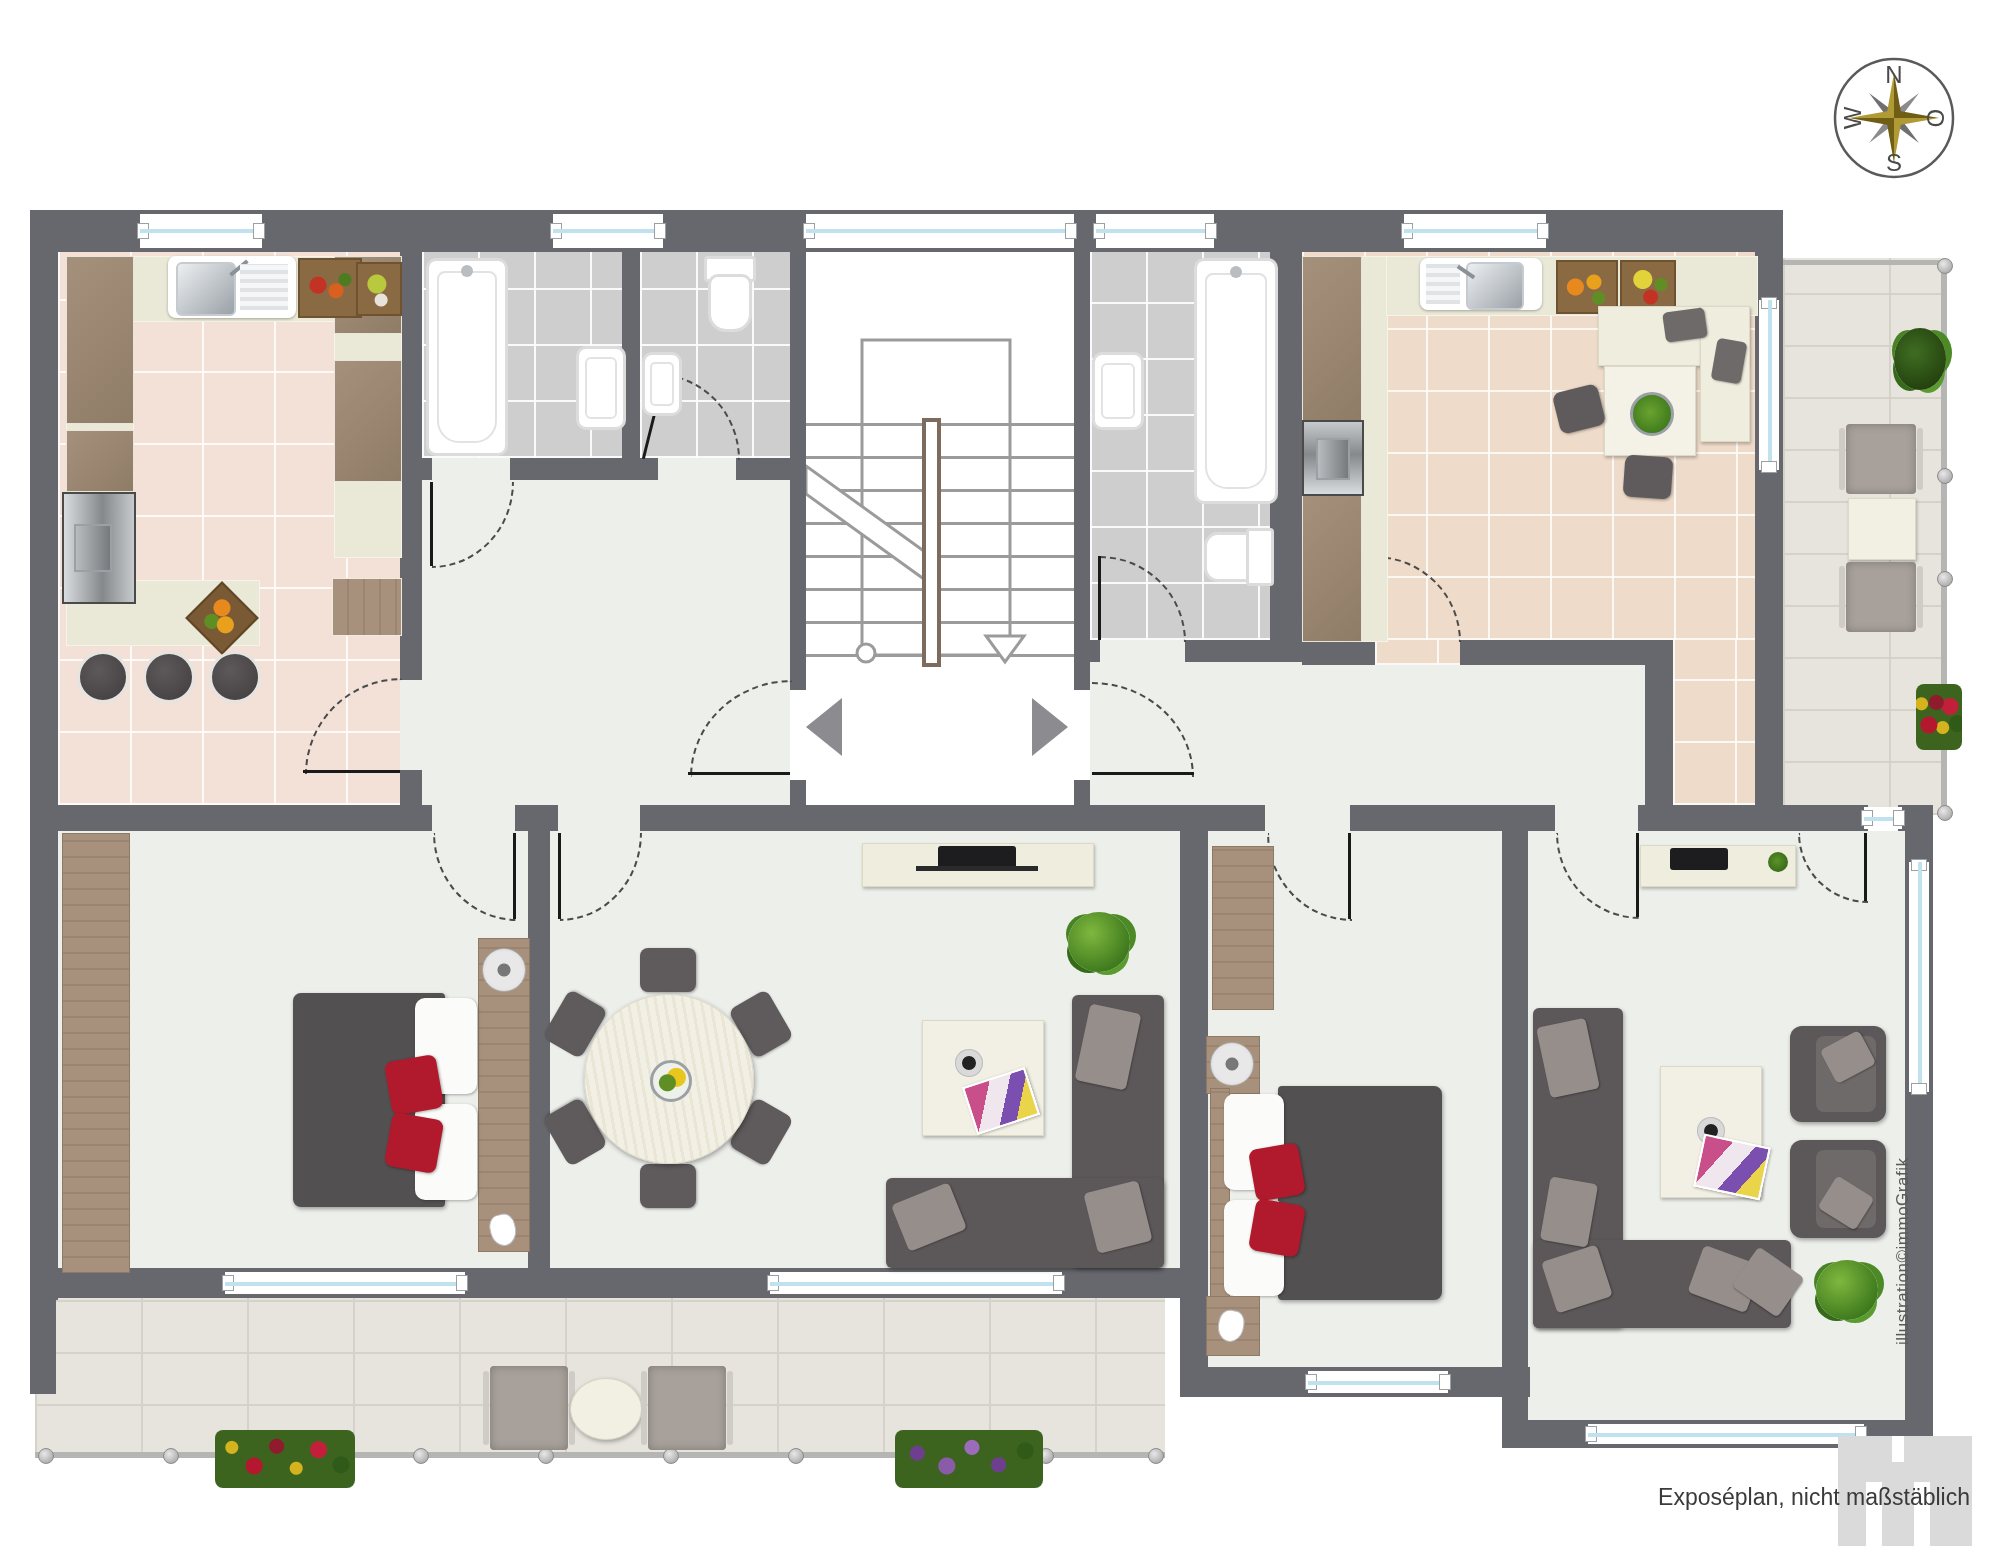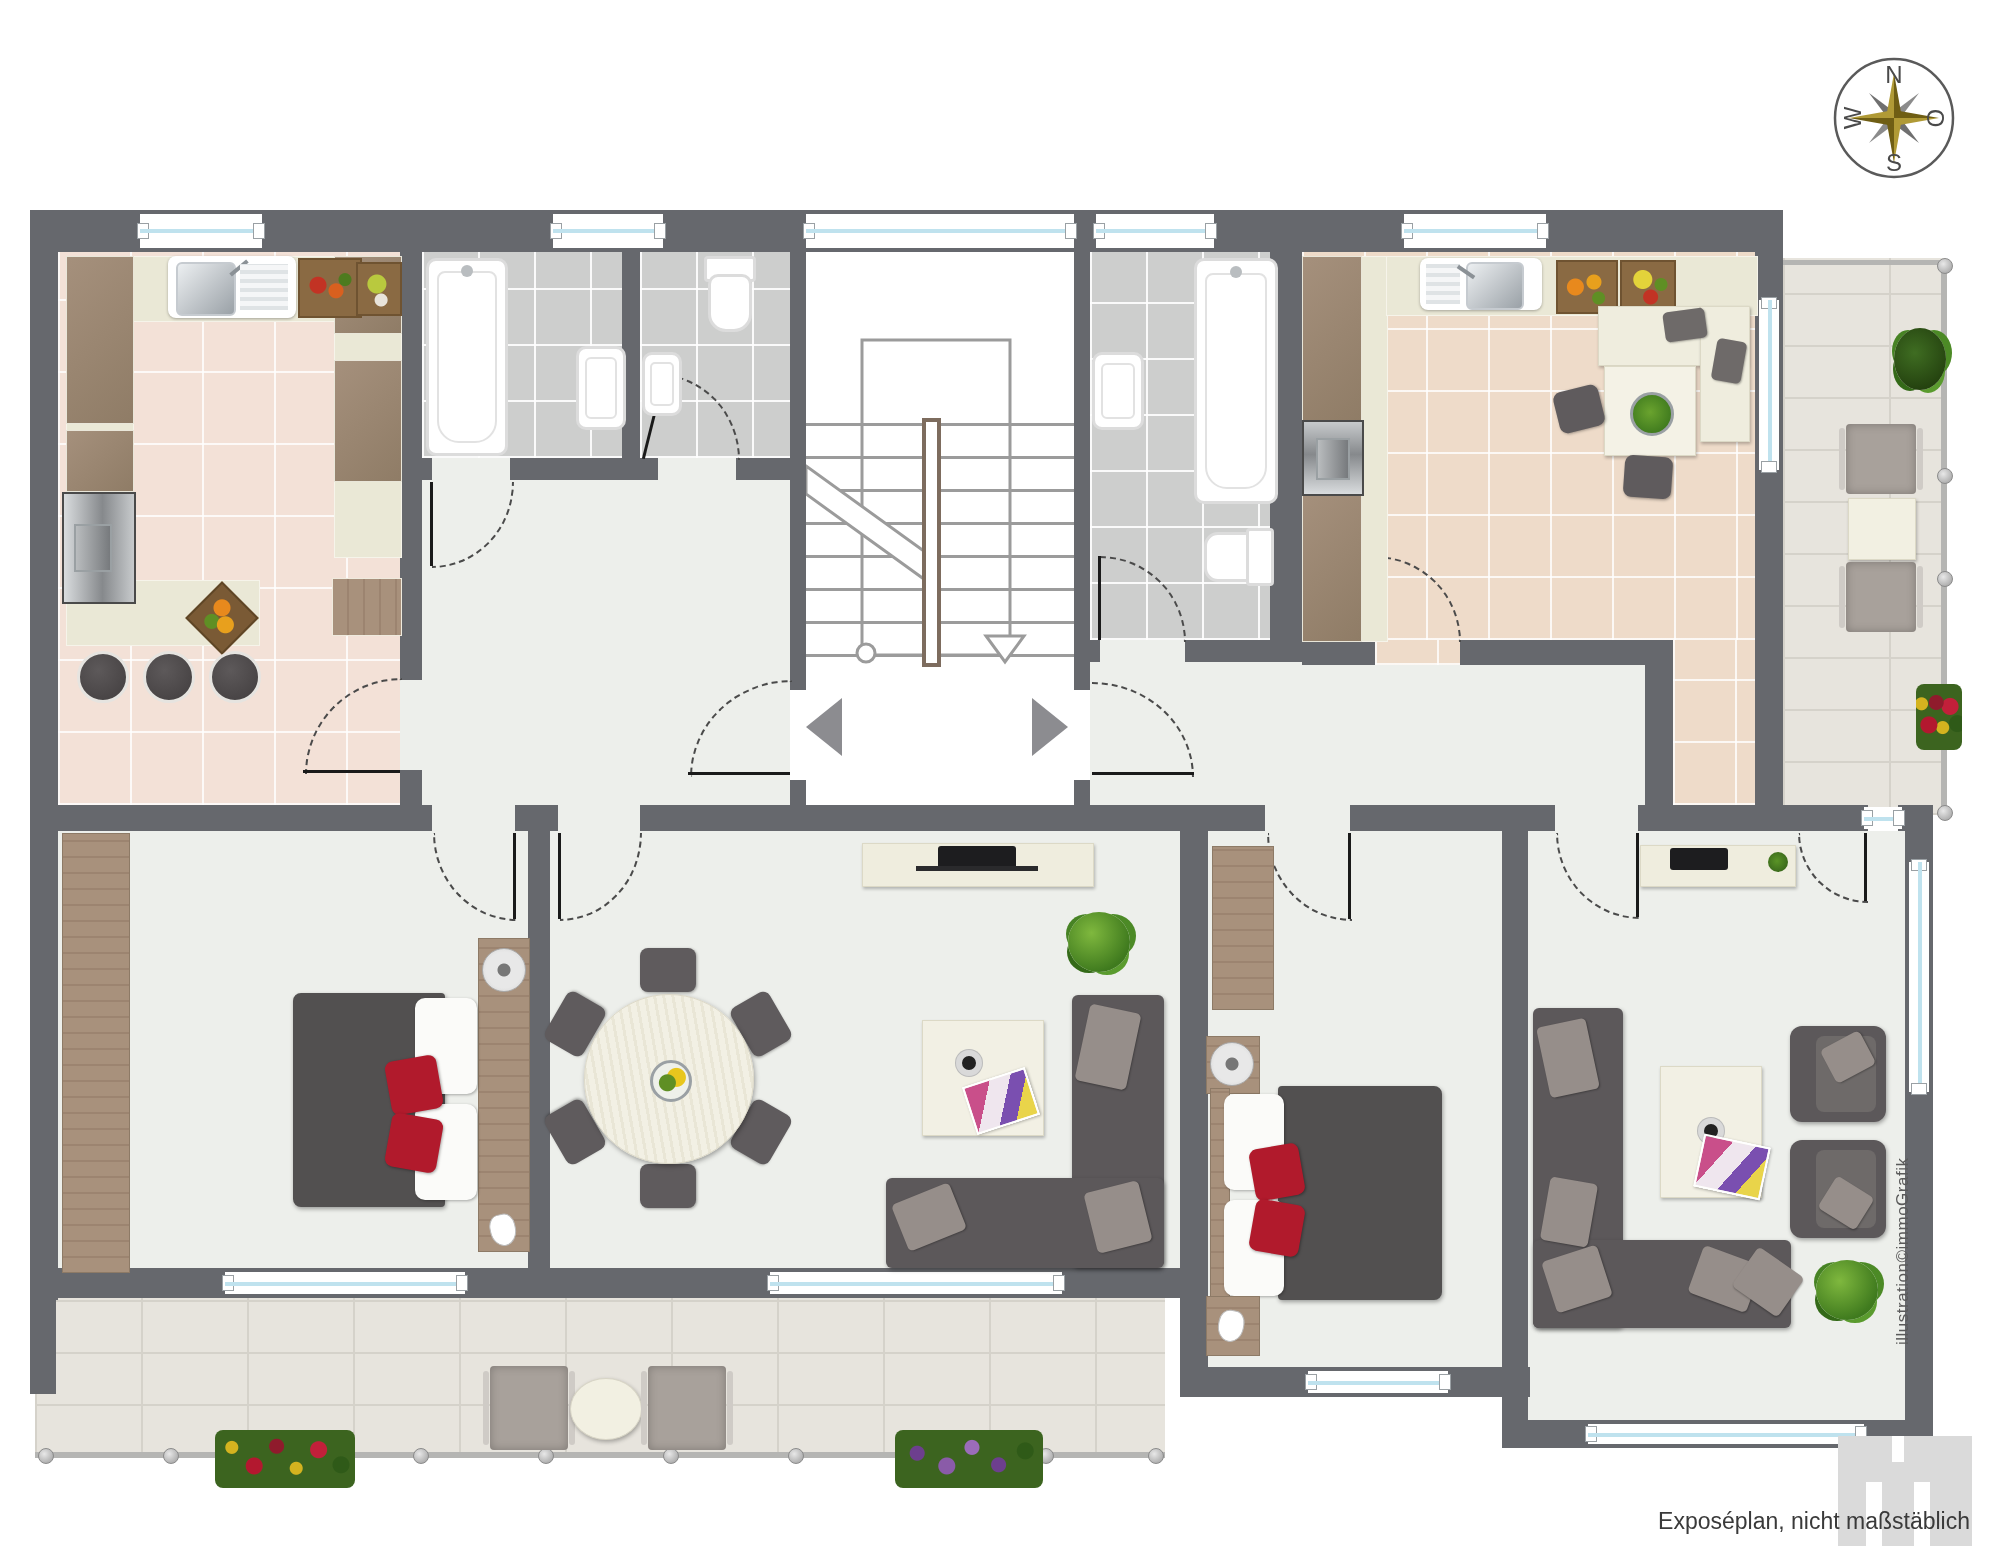--- a/index.html
+++ b/index.html
@@ -432,15 +432,15 @@
     <text x="22" y="71" text-anchor="middle" font-size="24" fill="#4a4a4a" transform="rotate(-90 22,63)" font-family="Liberation Sans, sans-serif">W</text>
   </svg>
 
   <div class="wm" style="left:1893px;top:1345px;">illustration©immoGrafik</div>
 
   <div class="logo" style="left:1838px;top:1436px;width:134px;height:110px;">
     <div class="slot" style="left:28px;top:46px;width:16px;height:64px;"></div>
     <div class="slot" style="left:76px;top:46px;width:16px;height:64px;"></div>
     <div class="slot" style="left:54px;top:0;width:12px;height:26px;"></div>
   </div>
-  <div class="footer-note" style="left:1540px;top:1484px;width:430px;margin-top:24px;">Exposéplan, nicht maßstäblich</div>
+  <div class="footer-note" style="left:1540px;top:1484px;width:430px;">Exposéplan, nicht maßstäblich</div>
 
 </div>
 
 </body></html>

